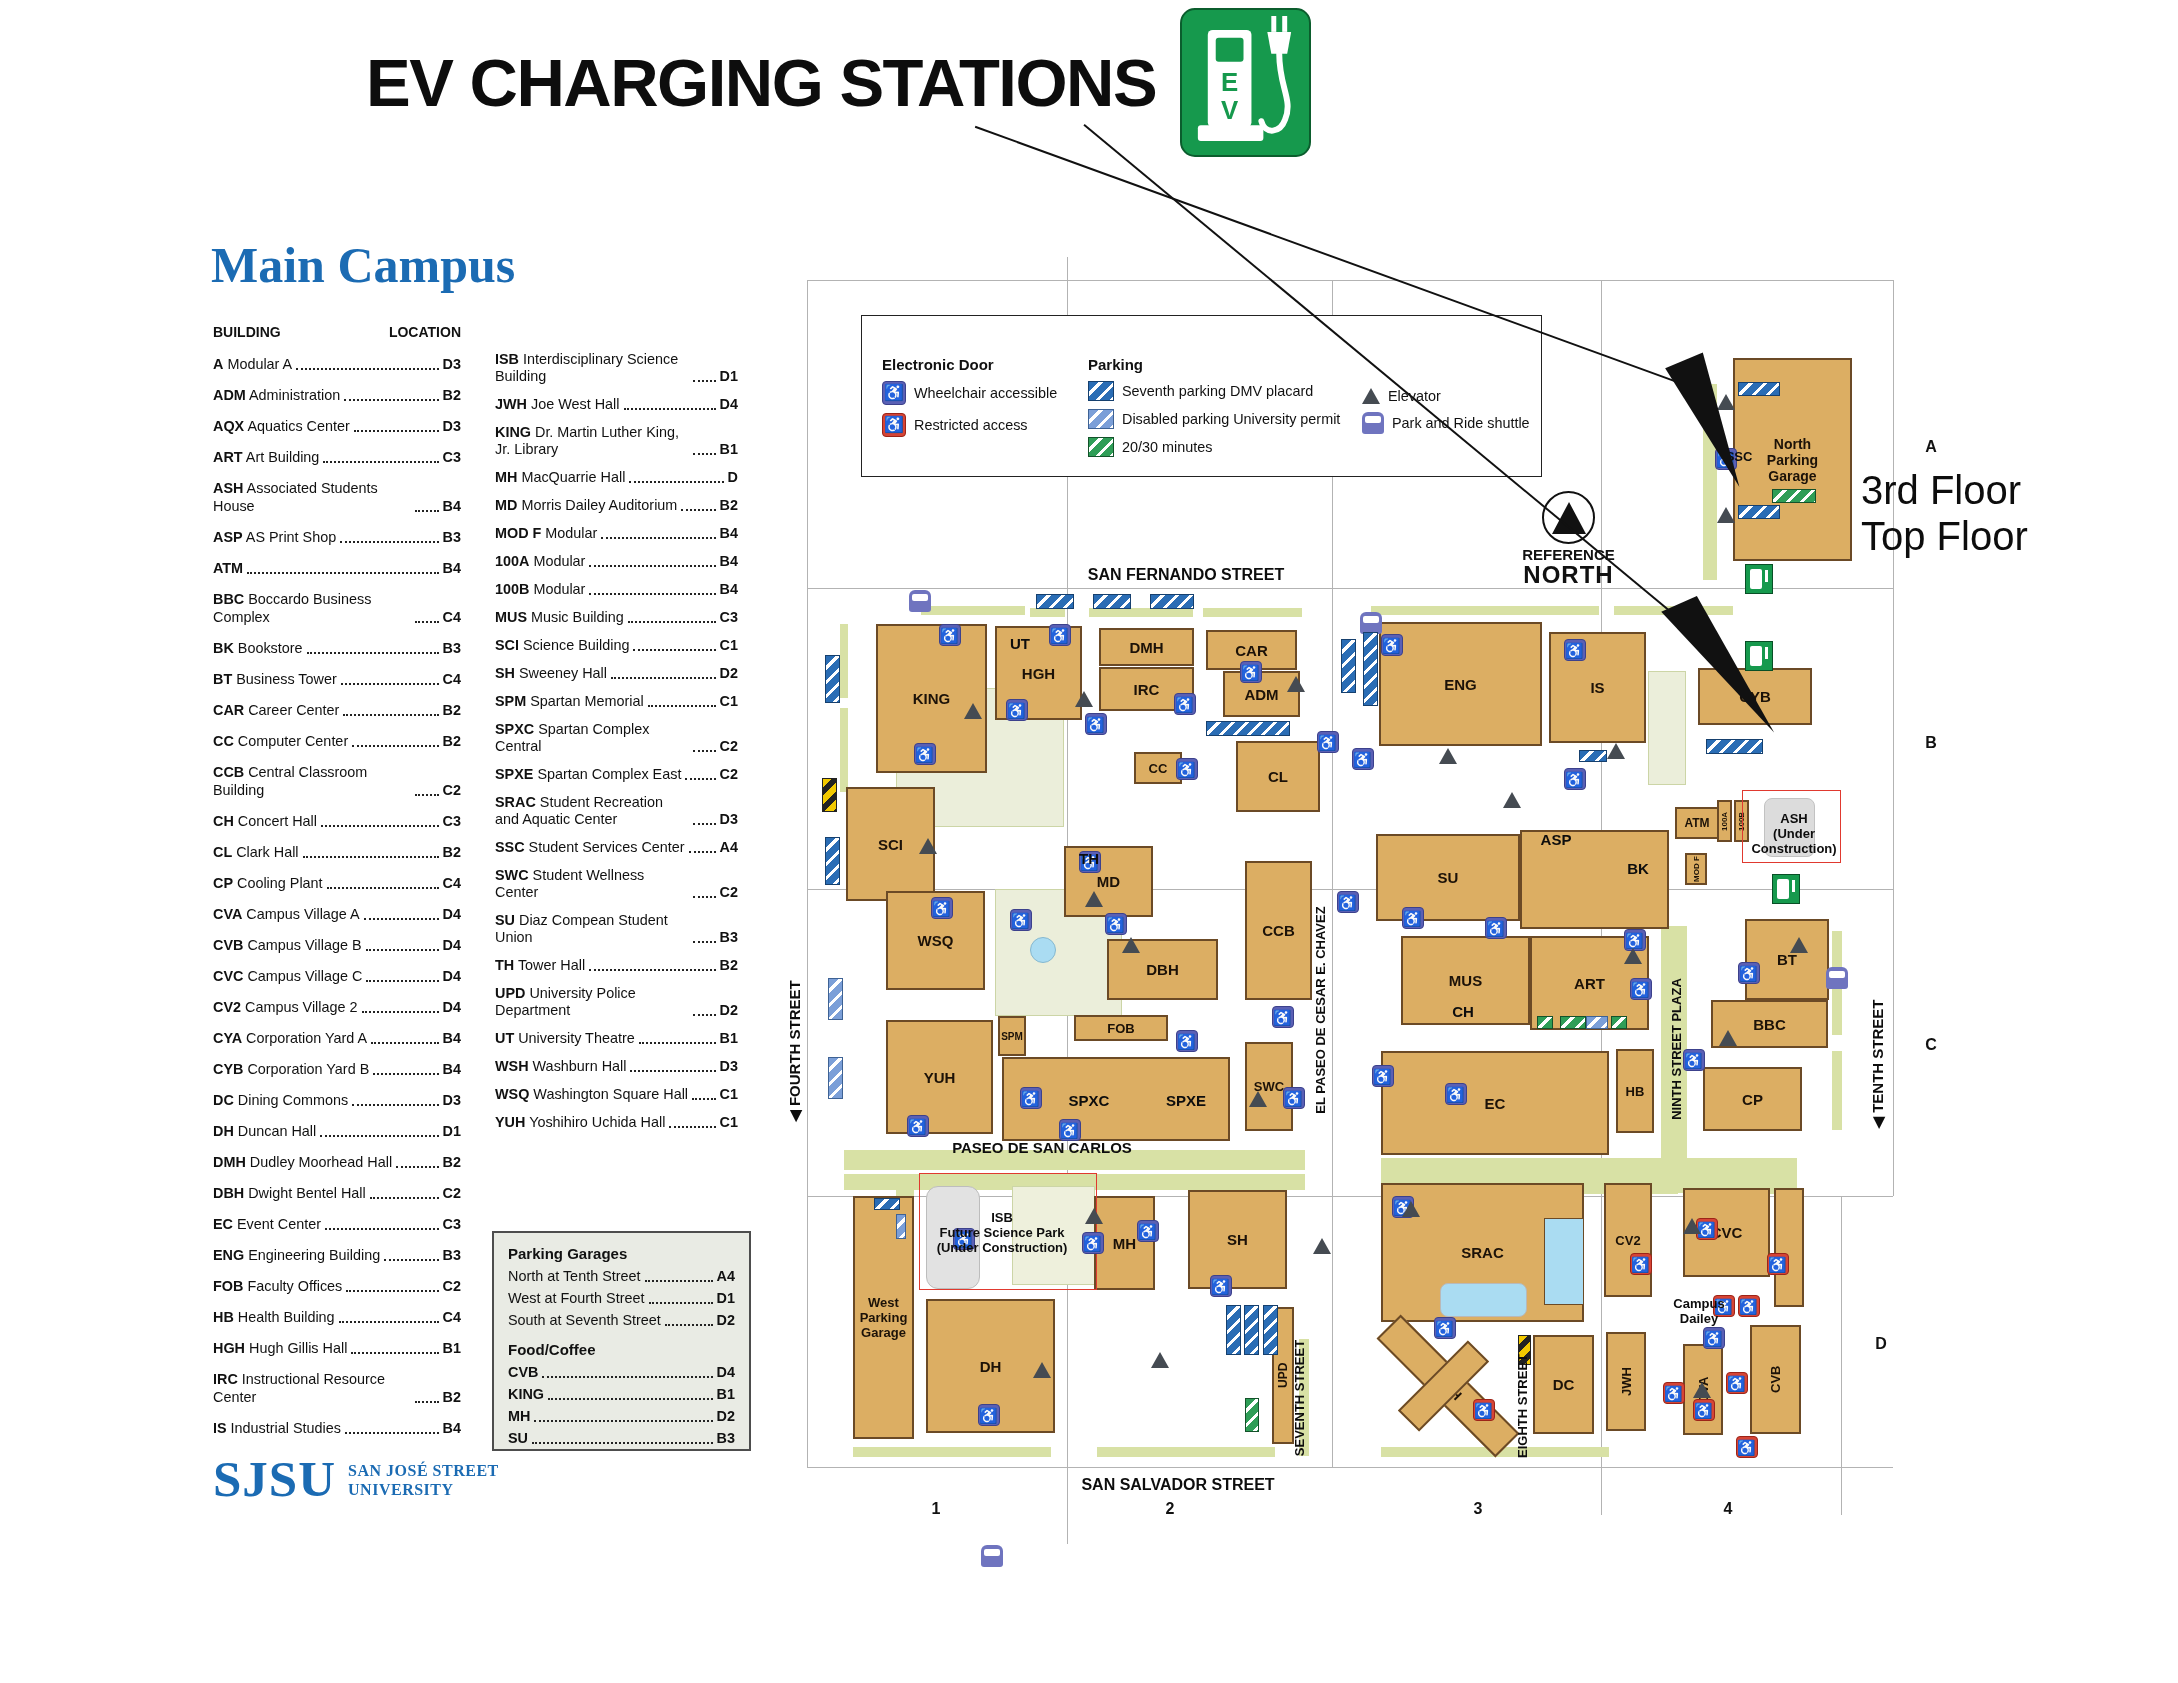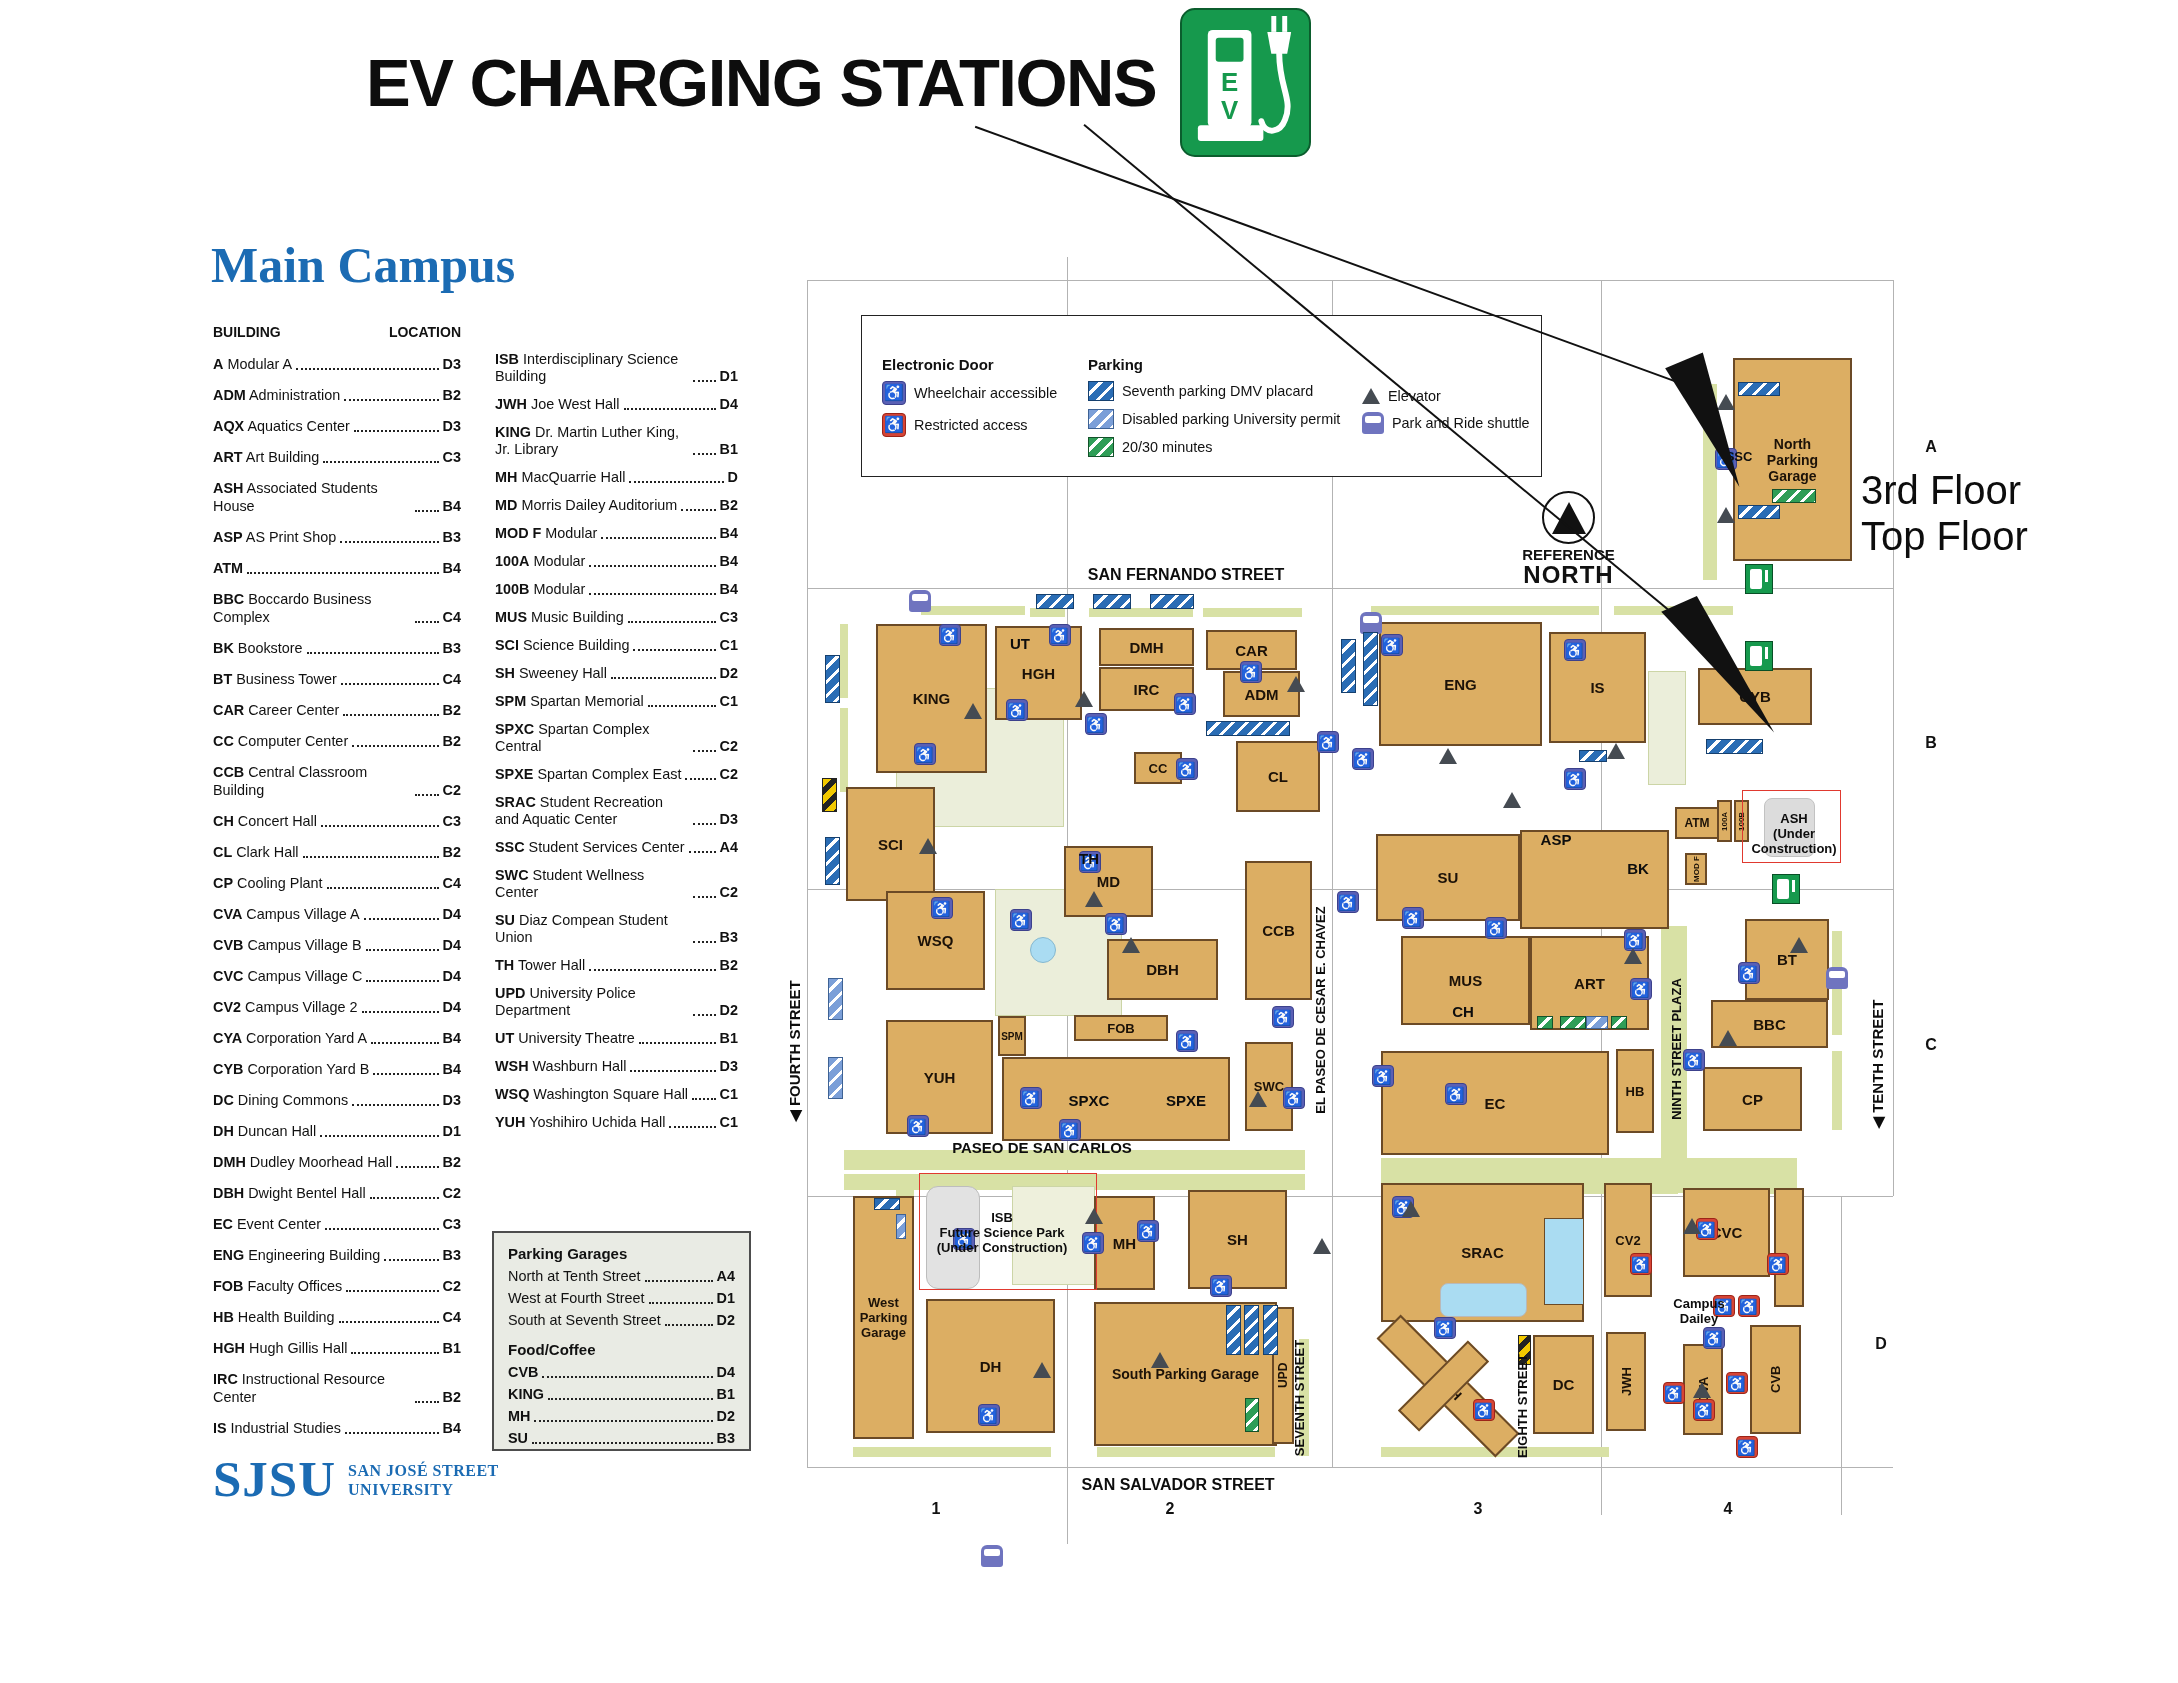--- a/index.html
+++ b/index.html
@@ -169,21 +169,20 @@
     <div class="bldg" style="left: 1245px; top: 1042px; width: 48px; height: 89px; font-size: 13px;">SWC</div>
     <div class="bldg" style="left: 1381px; top: 1051px; width: 228px; height: 104px; font-size: 15px;">EC</div>
     <div class="bldg" style="left: 1616px; top: 1049px; width: 38px; height: 84px; font-size: 13px;">HB</div>
     <div class="bldg" style="left: 1703px; top: 1067px; width: 99px; height: 64px; font-size: 15px;">CP</div>
     <div class="bldg" style="left: 853px; top: 1196px; width: 61px; height: 243px; font-size: 13px;">West
 Parking
 Garage</div>
     <div class="bldg" style="left: 926px; top: 1299px; width: 129px; height: 134px; font-size: 15px;">DH</div>
     <div class="bldg" style="left: 1094px; top: 1196px; width: 61px; height: 94px; font-size: 15px;">MH</div>
     <div class="bldg" style="left: 1188px; top: 1190px; width: 99px; height: 99px; font-size: 15px;">SH</div>
-    <div class="bldg" style="left: 1094px; top: 1302px; width: 183px; height: 144px; font-size: 14px;">South Parking Garage</div>
     <div class="bldg vtext" style="left: 1272px; top: 1307px; width: 22px; height: 137px; font-size: 12px;">UPD</div>
     <div class="bldg" style="left: 1381px; top: 1183px; width: 203px; height: 139px; font-size: 15px;">SRAC</div>
     <div class="bldg" style="left: 1364px; top: 1369px; width: 168px; height: 34px; font-size: 14px; transform: rotate(45deg);">WSH</div>
     <div class="bldg" style="left: 1394px; top: 1371px; width: 99px; height: 30px; font-size: 15px; transform: rotate(-45deg);"></div>
     <div class="bldg" style="left: 1533px; top: 1335px; width: 61px; height: 99px; font-size: 15px;">DC</div>
     <div class="bldg vtext" style="left: 1606px; top: 1332px; width: 40px; height: 99px; font-size: 13px;">JWH</div>
     <div class="bldg" style="left: 1604px; top: 1183px; width: 48px; height: 114px; font-size: 13px;">CV2</div>
     <div class="bldg" style="left: 1683px; top: 1188px; width: 87px; height: 89px; font-size: 15px;">CVC</div>
     <div class="bldg vtext" style="left: 1683px; top: 1344px; width: 40px; height: 91px; font-size: 13px;">CVA</div>
     <div class="bldg vtext" style="left: 1750px; top: 1325px; width: 51px; height: 109px; font-size: 13px;">CVB</div>

